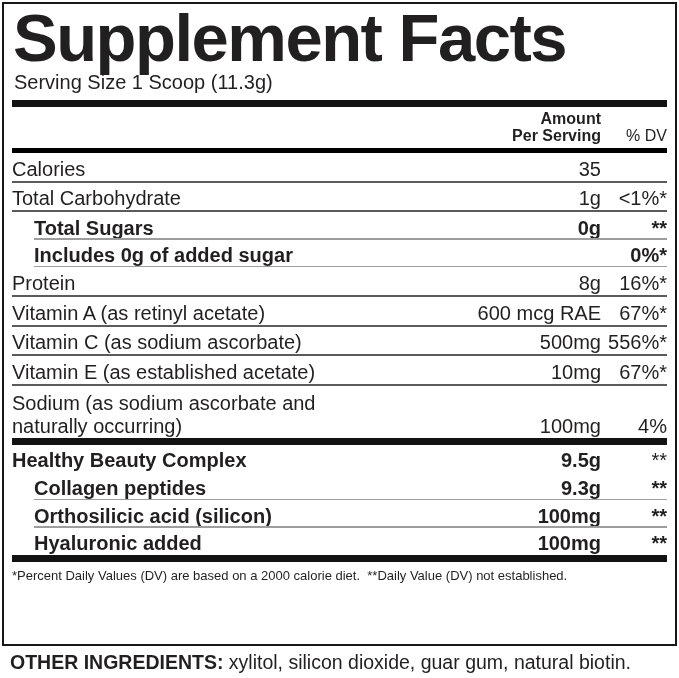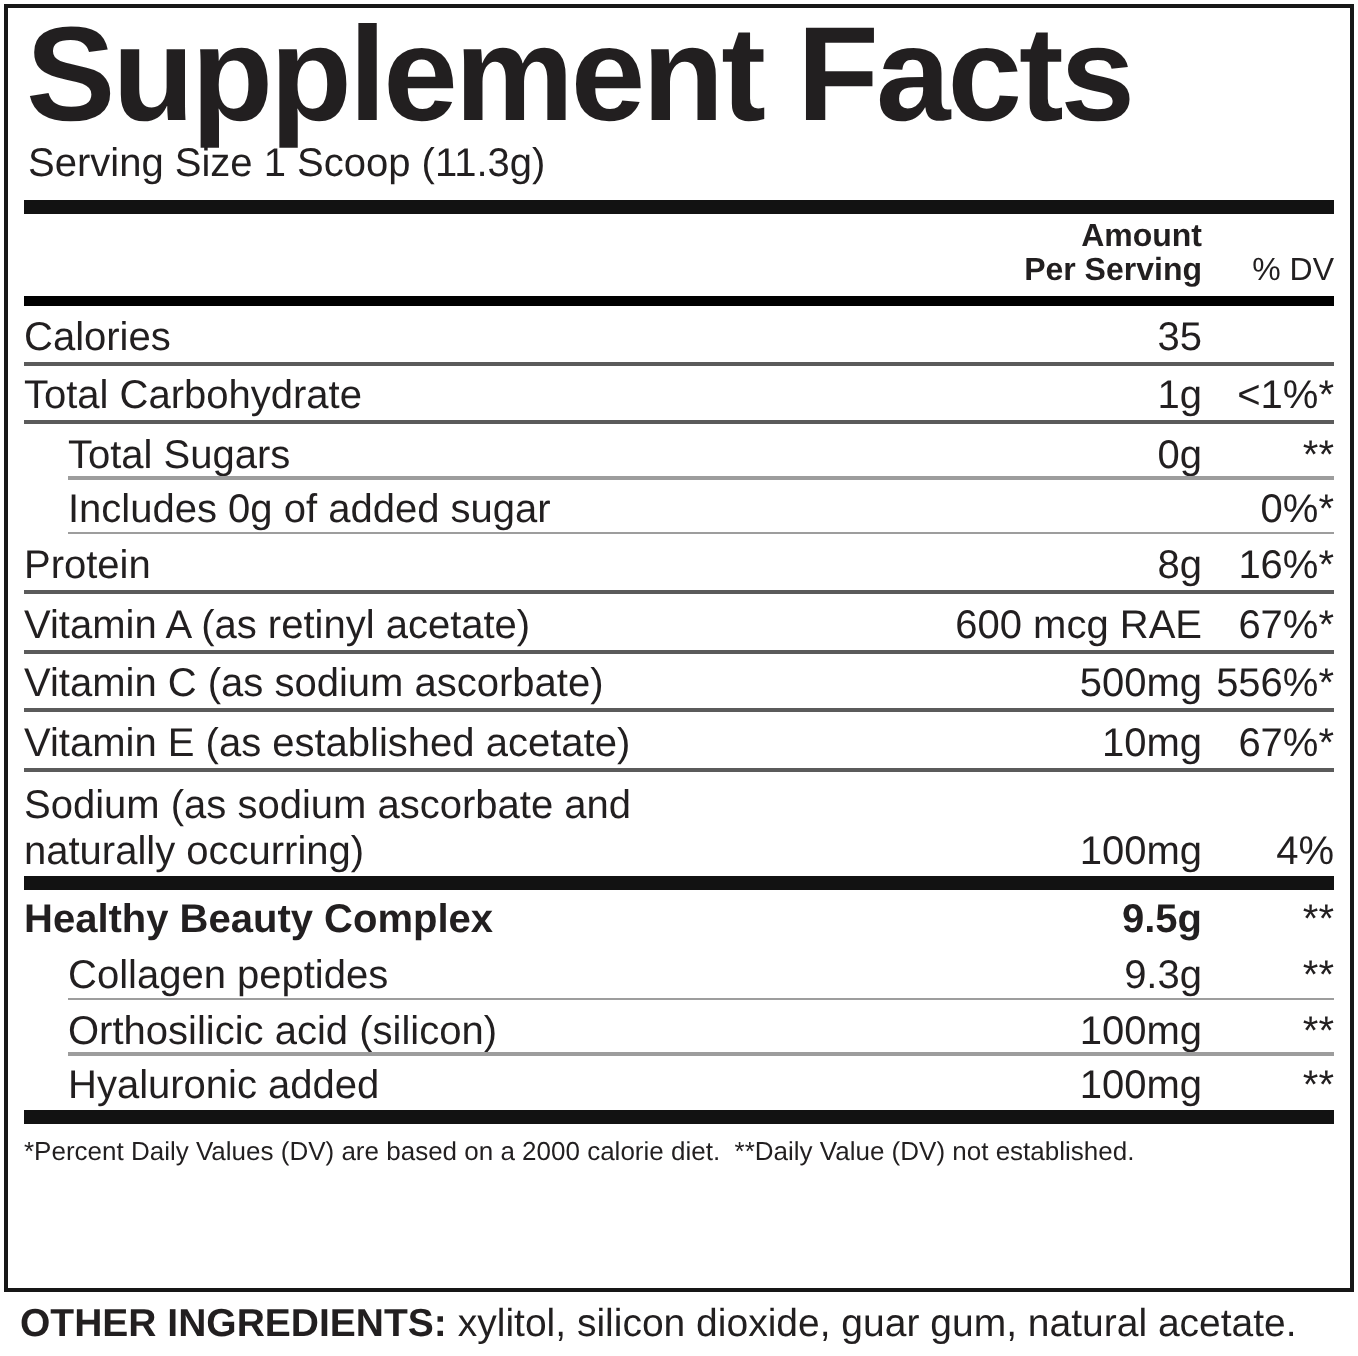--- a/index.html
+++ b/index.html
@@ -26,21 +26,21 @@
   }
   .hdr-amount{margin-left:auto;text-align:right;font-weight:bold;font-size:16px;line-height:17px;}
   .hdr-dv{width:66px;text-align:right;font-size:16px;line-height:17px;}
   .row{
     display:flex;align-items:flex-end;min-height:27.6px;
     border-bottom:2px solid #5b5b5b;font-size:20px;
   }
   .row .name{flex:1;line-height:23px;}
   .row .amount{text-align:right;white-space:nowrap;margin-left:auto;}
   .row .dv{width:66px;text-align:right;white-space:nowrap;}
-  .row.sub{border-bottom:none;position:relative;}
+  .row.sub{border-bottom:none;position:relative;font-weight:bold;}
   .row.sub::after{
     content:"";position:absolute;left:22px;right:0;bottom:0;height:1.4px;background:#9d9d9d;
   }
   .row.sub .name{padding-left:22px;}
   .row.nosep{border-bottom:none;}
   .row.nosep::after{display:none;}
   .row.tall{min-height:52px;}
   .row.tall .name{max-width:310px;}
   .row.bold .name,.row.bold .amount{font-weight:bold;}
   .footnote{
@@ -151,14 +151,14 @@
     <span class="dv">**</span>
   </div>
 
   <div class="bar"></div>
 
   <div class="footnote">*Percent Daily Values (DV) are based on a 2000 calorie diet.  **Daily Value (DV) not established.</div>
 
 </div>
 
 <div class="other-ing">
-  <span class="oi-label">OTHER INGREDIENTS:</span><span> xylitol, silicon dioxide, guar gum, natural acetate.</span>
+  <span class="oi-label">OTHER INGREDIENTS:</span><span> xylitol, silicon dioxide, guar gum, natural biotin.</span>
 </div>
 
 </body></html>

